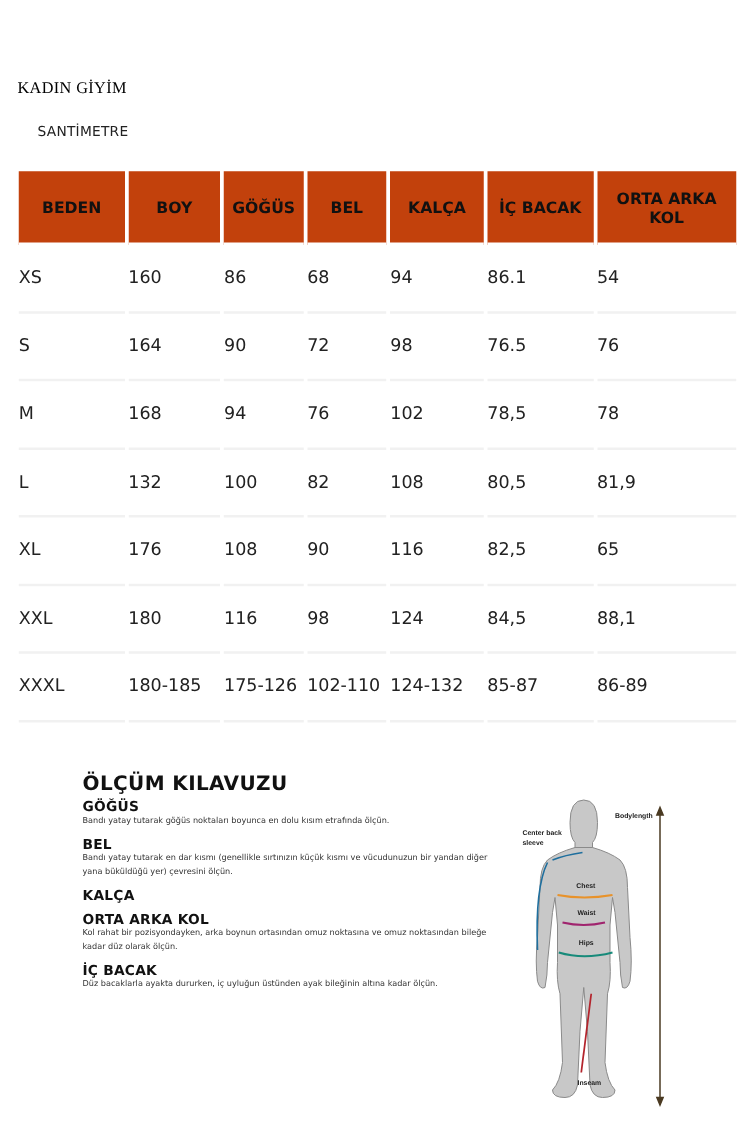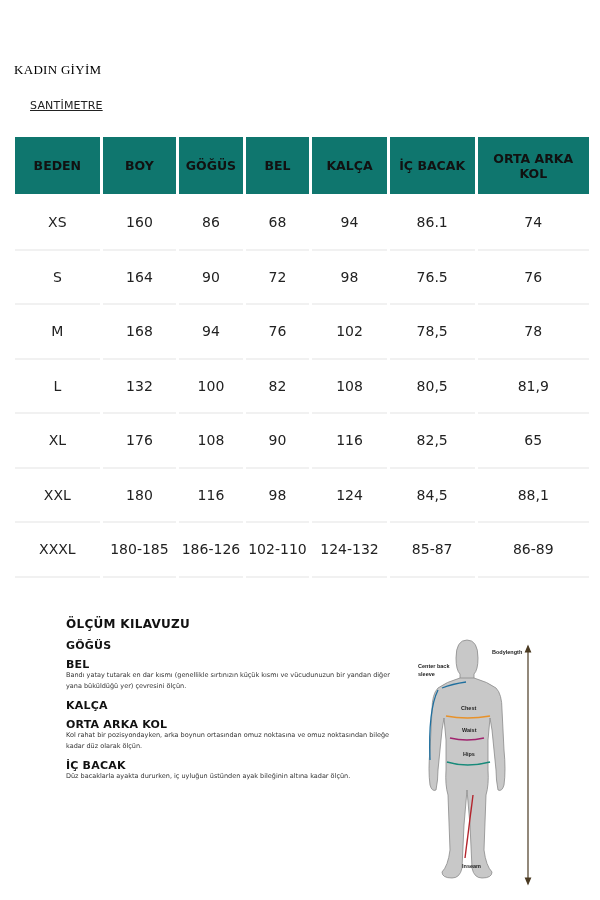--- a/index.html
+++ b/index.html
@@ -5,45 +5,45 @@
     * { box-sizing: border-box; margin: 0; padding: 0; }
     html, body { width: 600px; height: 900px; background: #ffffff; overflow: hidden; }
     body { font-family: "DejaVu Sans", "Liberation Sans", sans-serif; color: #1a1a1a; position: relative; }
 
     .page-title {
       position: absolute; left: 14px; top: 62px;
       font-size: 13px; font-weight: normal; letter-spacing: 0.3px; color: #000000; font-family: Liberation Serif, serif;
     }
     .unit-link {
       position: absolute; left: 30px; top: 99px;
-      font-size: 11px; color: #222; text-decoration: underline; letter-spacing: 0.2px;
+      font-size: 11px; color: #222; letter-spacing: 0.2px;
     }
 
     .size-table {
       position: absolute; left: 12px; top: 137px; width: 500px;
       border-collapse: separate; border-spacing: 3px 0;
     }
     .size-table {
       width: 580px;
     }
     .size-table th {
-      background: #0f766e; height: 59px;
+      background: #c2410c; height: 59px;
       font-size: 12.5px; font-weight: bold; color: #111;
       text-align: center; vertical-align: middle;
       border-bottom: 2px solid #ffffff;
     }
     .size-table td {
-      height: 54.5px; font-size: 14px; color: #222; text-align: center; vertical-align: middle;
+      height: 54.5px; font-size: 14px; color: #222; text-align: left; vertical-align: middle;
       border-bottom: 2px solid #f1f1f1;
     }
     .size-table td.row-label { font-size: 14px; }
 
     .guide-title {
       position: absolute; left: 66px; top: 617px;
-      font-size: 12px; font-weight: bold; color: #111; letter-spacing: 0.3px;
+      font-size: 16px; font-weight: bold; color: #111; letter-spacing: 0.3px;
     }
     .guide-list { position: absolute; left: 66px; top: 640px; width: 340px; }
     .guide-item { margin-bottom: 8px; }
     .guide-item h4 {
       font-size: 11px; font-weight: bold; color: #111; line-height: 11px; letter-spacing: 0.2px;
     }
     .guide-item p {
       font-size: 6.5px; color: #333; line-height: 11px;
     }
 
@@ -68,21 +68,21 @@
     </tr>
   </thead>
   <tbody>
     <tr>
       <td class="row-label">XS</td>
       <td>160</td>
       <td>86</td>
       <td>68</td>
       <td>94</td>
       <td>86.1</td>
-      <td>74</td>
+      <td>54</td>
     </tr>
     <tr>
       <td class="row-label">S</td>
       <td>164</td>
       <td>90</td>
       <td>72</td>
       <td>98</td>
       <td>76.5</td>
       <td>76</td>
     </tr>
@@ -118,33 +118,34 @@
       <td>180</td>
       <td>116</td>
       <td>98</td>
       <td>124</td>
       <td>84,5</td>
       <td>88,1</td>
     </tr>
     <tr>
       <td class="row-label">XXXL</td>
       <td>180-185</td>
-      <td>186-126</td>
+      <td>175-126</td>
       <td>102-110</td>
       <td>124-132</td>
       <td>85-87</td>
       <td>86-89</td>
     </tr>
   </tbody>
 </table>
 
 <div class="guide-title">ÖLÇÜM KILAVUZU</div>
 <div class="guide-list">
   <div class="guide-item">
     <h4>GÖĞÜS</h4>
+    <p>Bandı yatay tutarak göğüs noktaları boyunca en dolu kısım etrafında ölçün.</p>
   </div>
   <div class="guide-item">
     <h4>BEL</h4>
     <p>Bandı yatay tutarak en dar kısmı (genellikle sırtınızın küçük kısmı ve vücudunuzun bir yandan diğer yana büküldüğü yer) çevresini ölçün.</p>
   </div>
   <div class="guide-item">
     <h4>KALÇA</h4>
   </div>
   <div class="guide-item">
     <h4>ORTA ARKA KOL</h4>

